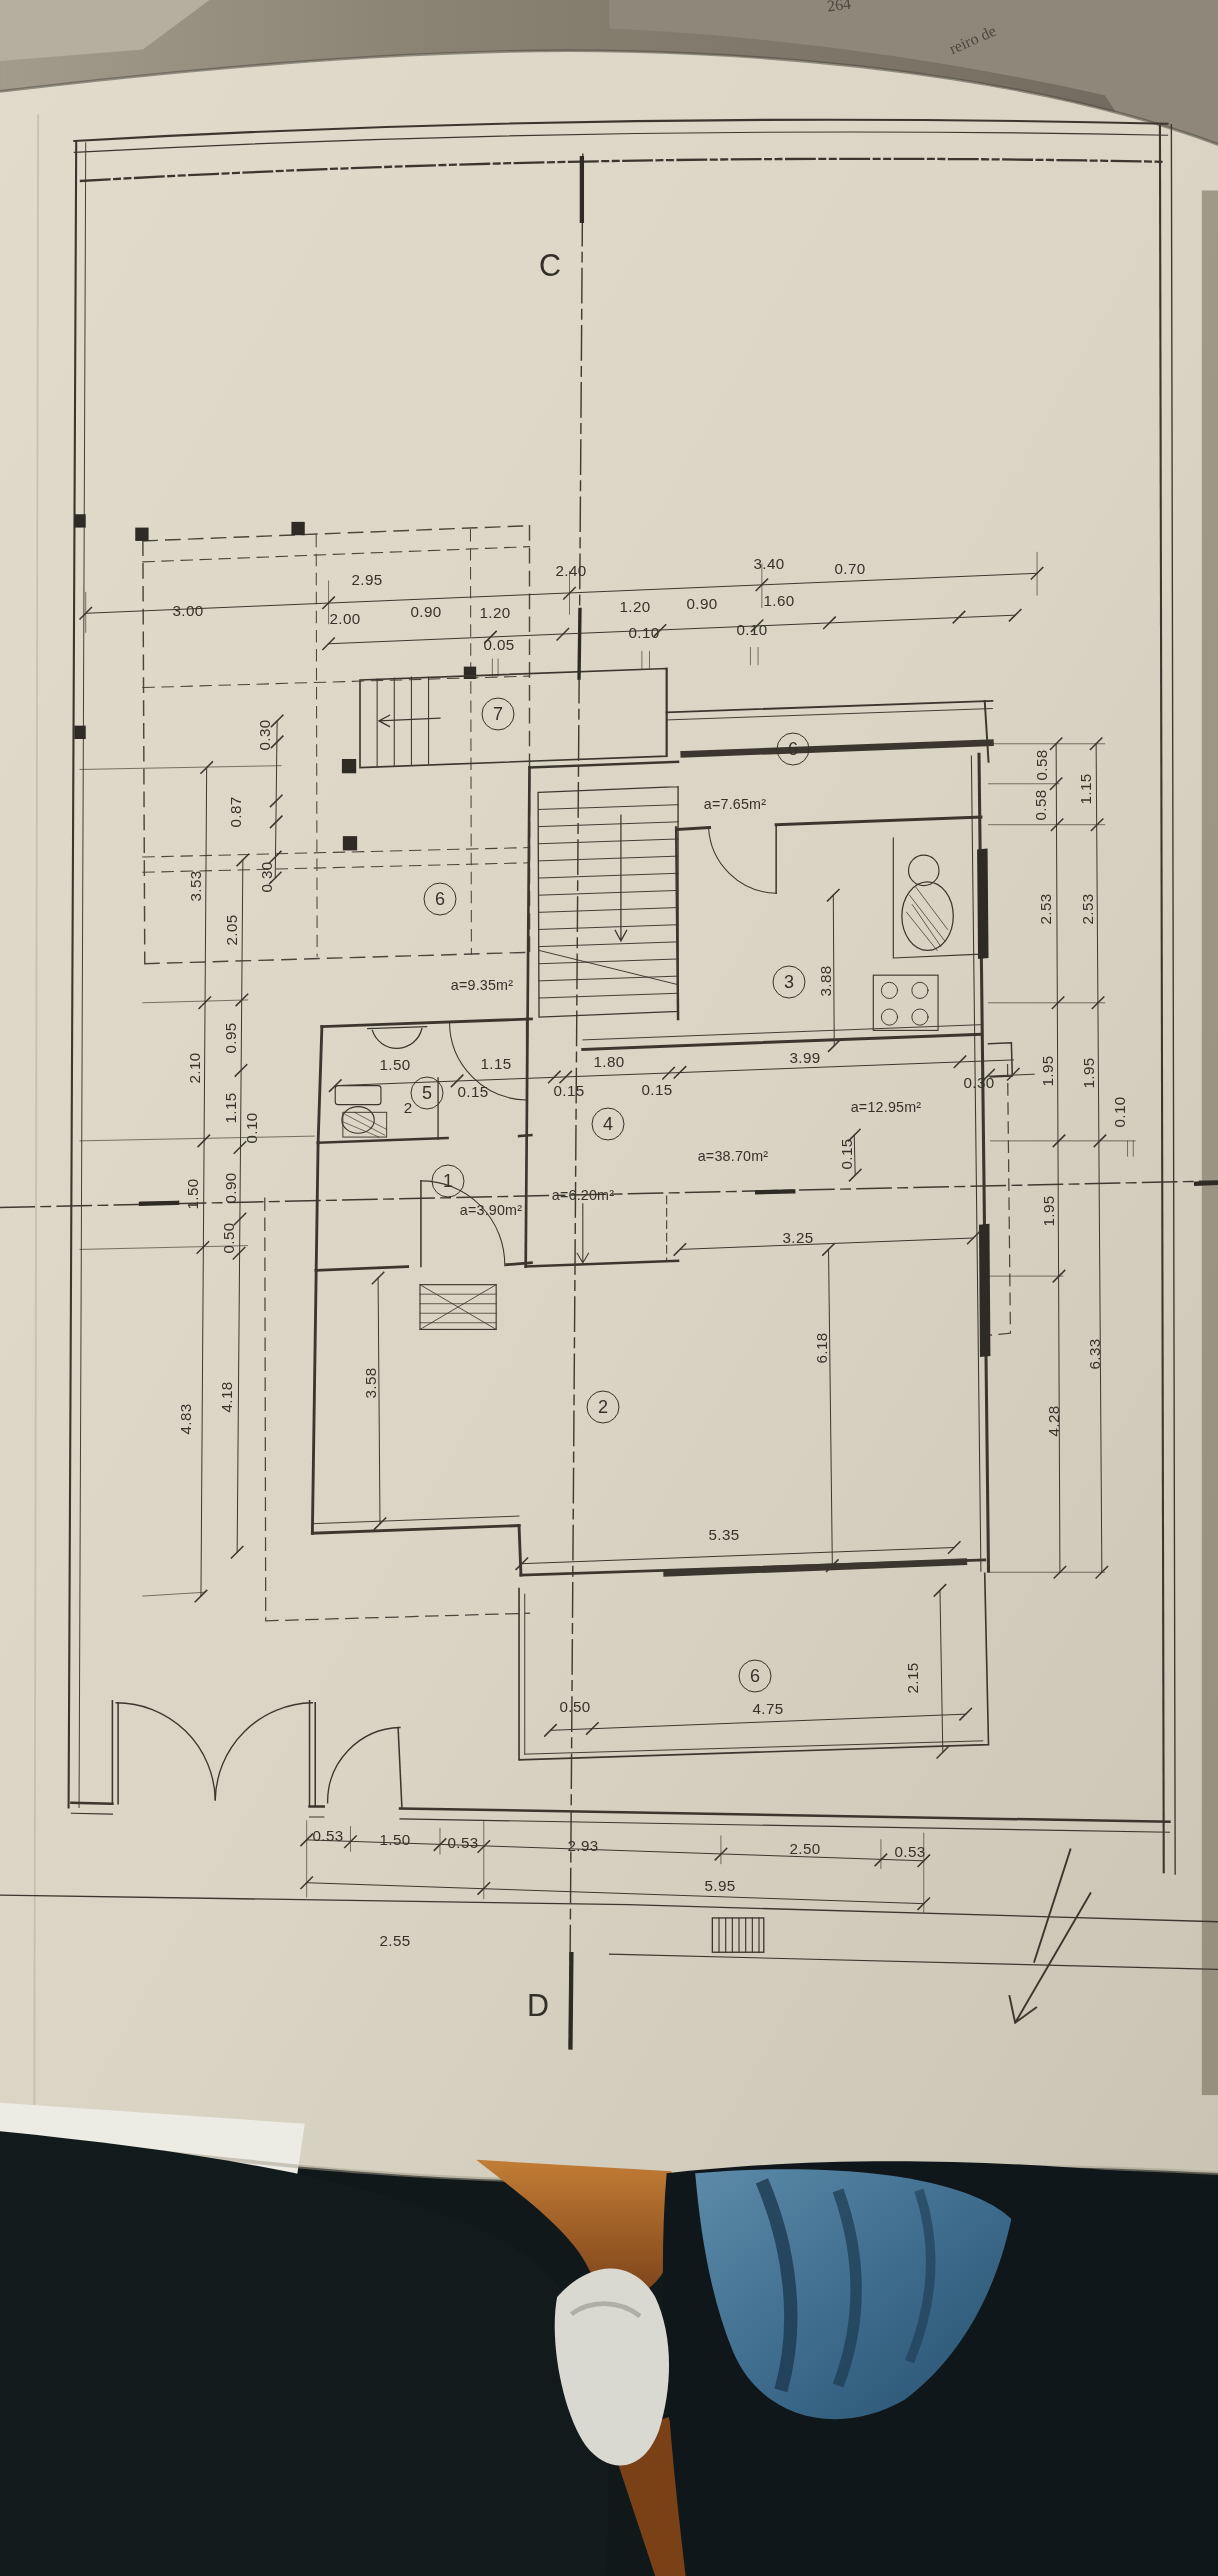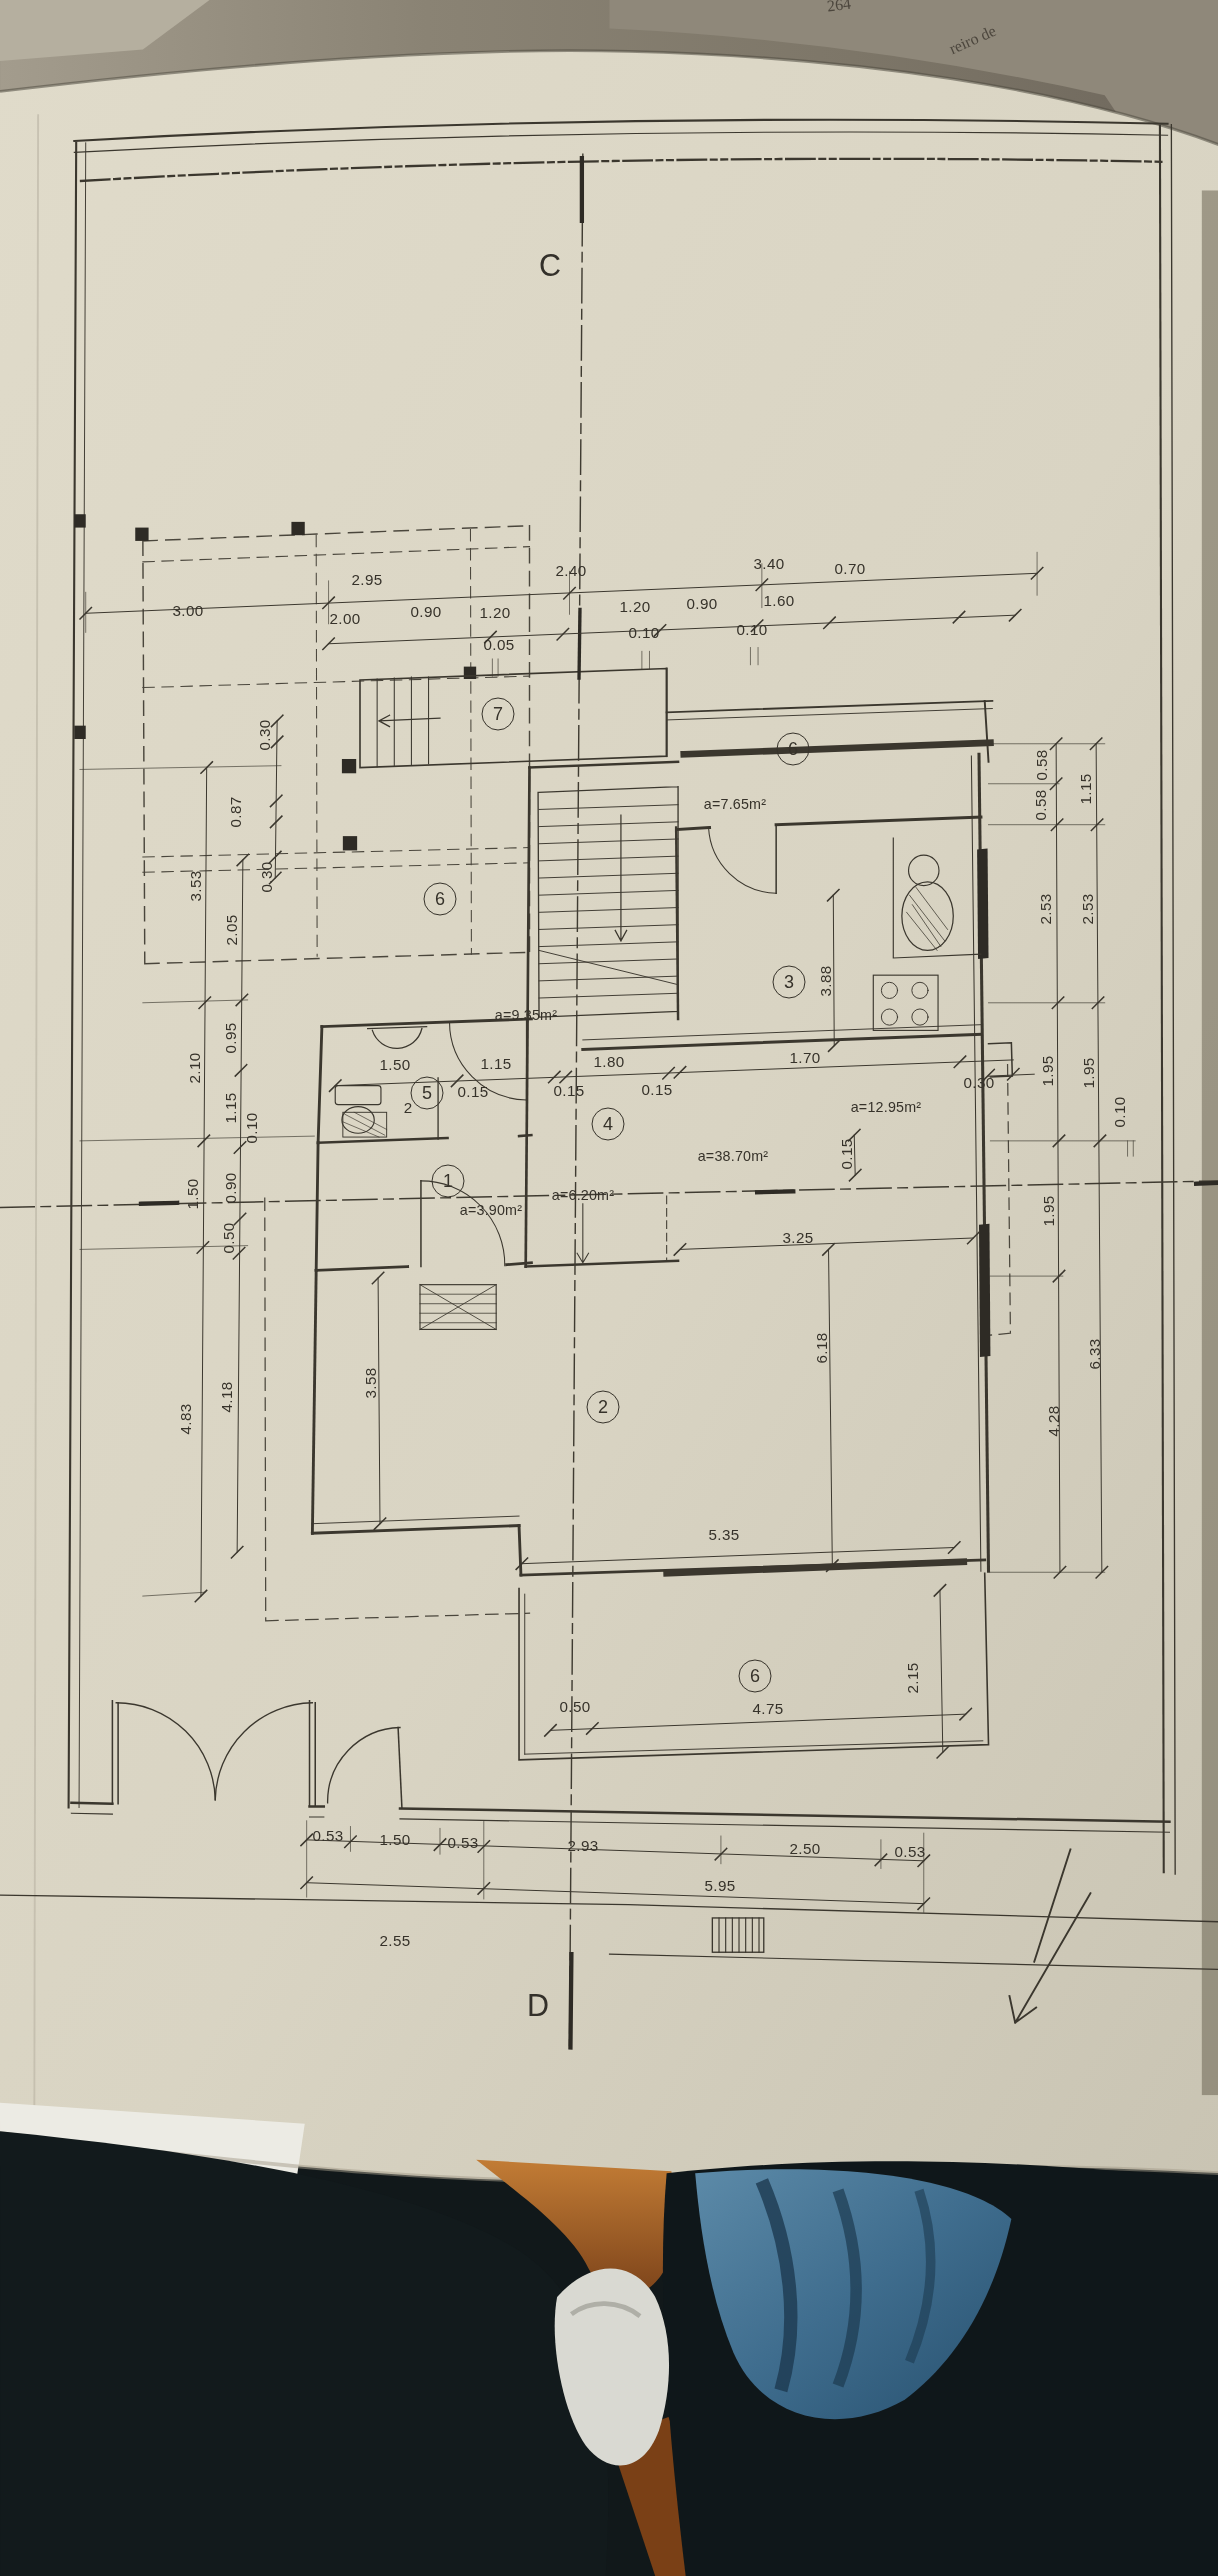--- a/index.html
+++ b/index.html
@@ -279,41 +279,41 @@
       <span class="dim r" style="left: 1087px; top: 909px;">2.53</span>
       <span class="dim r" style="left: 1088px; top: 1073px;">1.95</span>
       <span class="dim r" style="left: 1094px; top: 1354px;">6.33</span>
       <span class="dim r" style="left: 1119px; top: 1112px;">0.10</span>
       <span class="dim" style="left: 395px; top: 1064px;">1.50</span>
       <span class="dim" style="left: 496px; top: 1063px;">1.15</span>
       <span class="dim" style="left: 473px; top: 1091px;">0.15</span>
       <span class="dim" style="left: 609px; top: 1061px;">1.80</span>
       <span class="dim" style="left: 569px; top: 1090px;">0.15</span>
       <span class="dim" style="left: 657px; top: 1089px;">0.15</span>
-      <span class="dim" style="left: 805px; top: 1057px;">1.70</span>
+      <span class="dim" style="left: 805px; top: 1057px;">3.99</span>
       <span class="dim" style="left: 979px; top: 1082px;">0.30</span>
       <span class="dim r" style="left: 825px; top: 981px;">3.88</span>
       <span class="dim r" style="left: 846px; top: 1154px;">0.15</span>
       <span class="dim" style="left: 798px; top: 1229px; margin-top: 8px;">3.25</span>
       <span class="dim r" style="left: 821px; top: 1348px;">6.18</span>
       <span class="dim r" style="left: 370px; top: 1383px;">3.58</span>
       <span class="dim" style="left: 724px; top: 1534px;">5.35</span>
       <span class="dim r" style="left: 912px; top: 1678px;">2.15</span>
       <span class="dim" style="left: 575px; top: 1706px;">0.50</span>
       <span class="dim" style="left: 768px; top: 1708px;">4.75</span>
       <span class="dim" style="left: 328px; top: 1835px;">0.53</span>
       <span class="dim" style="left: 395px; top: 1839px;">1.50</span>
       <span class="dim" style="left: 463px; top: 1842px;">0.53</span>
       <span class="dim" style="left: 583px; top: 1845px;">2.93</span>
       <span class="dim" style="left: 805px; top: 1848px;">2.50</span>
       <span class="dim" style="left: 910px; top: 1851px;">0.53</span>
       <span class="dim" style="left: 395px; top: 1940px;">2.55</span>
       <span class="dim" style="left: 720px; top: 1885px;">5.95</span>
       <span class="dim" style="left: 408px; top: 1107px;">2</span>
-      <span class="area" style="left: 482px; top: 1015px; margin-left: 44px;">a=9.35m²</span>
+      <span class="area" style="left: 482px; top: 985px;">a=9.35m²</span>
       <span class="area" style="left: 735px; top: 804px;">a=7.65m²</span>
       <span class="area" style="left: 886px; top: 1107px;">a=12.95m²</span>
       <span class="area" style="left: 733px; top: 1156px;">a=38.70m²</span>
       <span class="area" style="left: 583px; top: 1195px;">a=6.20m²</span>
       <span class="area" style="left: 491px; top: 1210px;">a=3.90m²</span>
       <span class="room" style="left: 498px; top: 714px;">7</span>
       <span class="room" style="left: 793px; top: 749px;">6</span>
       <span class="room" style="left: 440px; top: 899px;">6</span>
       <span class="room" style="left: 789px; top: 982px;">3</span>
       <span class="room" style="left: 427px; top: 1093px;">5</span>

